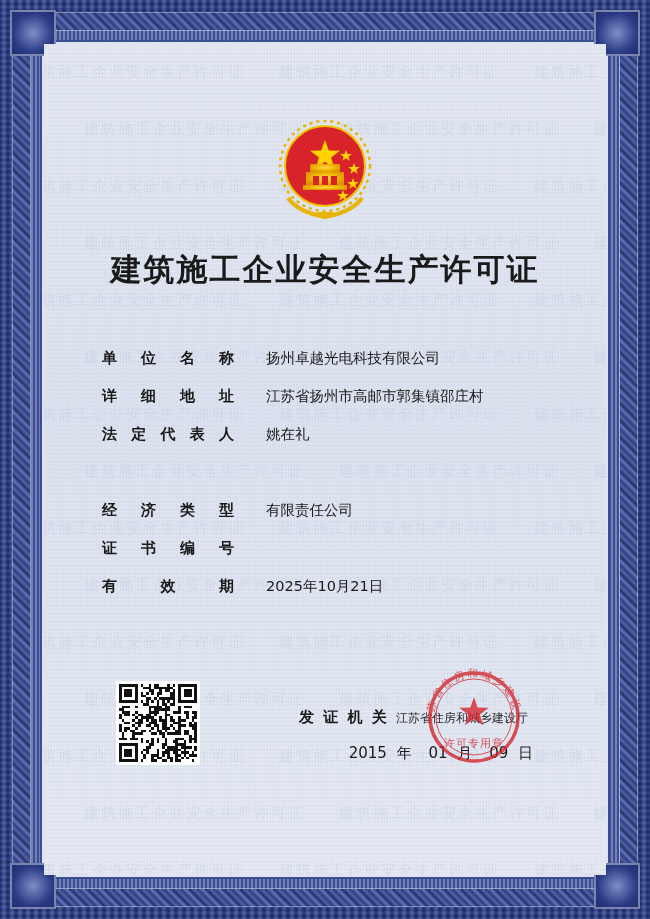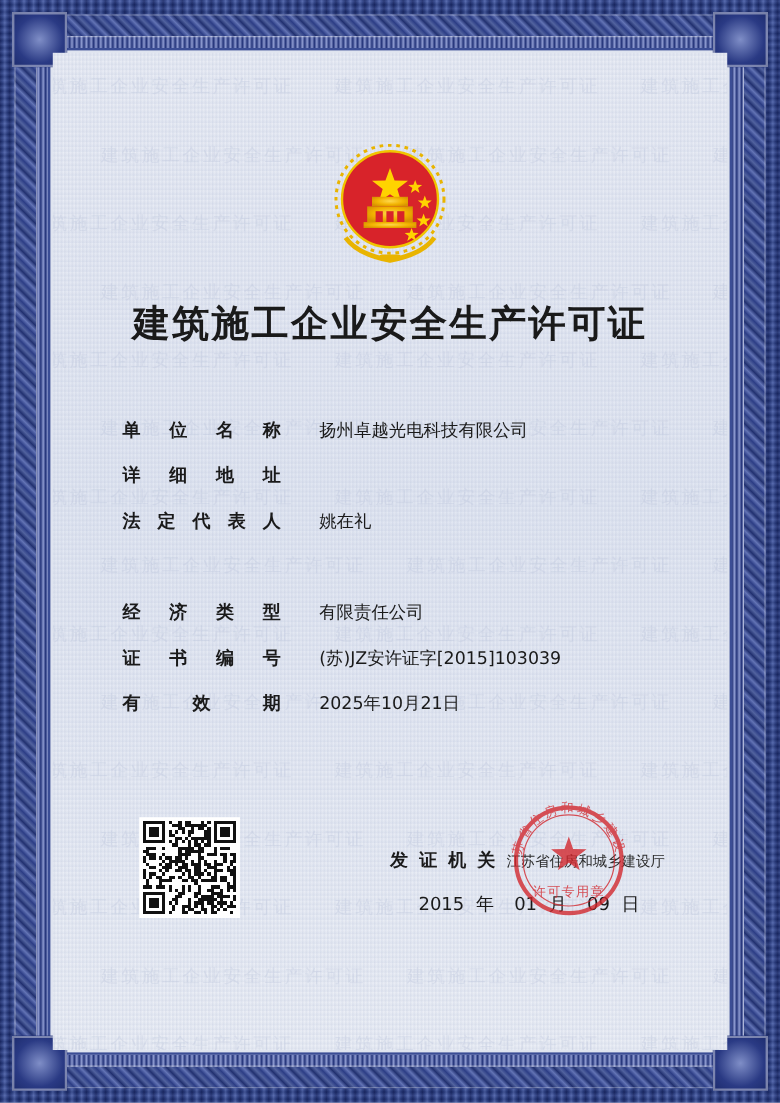--- a/index.html
+++ b/index.html
@@ -177,21 +177,21 @@
     height: 78px;
     background: #fff;
     padding: 3px;
     box-sizing: content-box;
   }
   .qr svg { display: block; }
 
   
   .issuer {
     position: absolute;
-    right: 52px;
+    right: 78px;
     bottom: 148px;
     font-family: "DejaVu Sans", sans-serif;
     font-size: 15px;
     font-weight: bold;
     color: #1a1a1a;
     letter-spacing: 2px;
     white-space: nowrap;
   }
   .issuer-name {
     font-weight: normal;
@@ -303,20 +303,21 @@
           </div>
           <div class="field-value">扬州卓越光电科技有限公司</div>
         </div>
         <div class="field-row">
           <div class="field-label spread">
             <span>详</span>
             <span>细</span>
             <span>地</span>
             <span>址</span>
           </div>
+          <div class="field-value">江苏省扬州市高邮市郭集镇邵庄村</div>
         </div>
         <div class="field-row">
           <div class="field-label spread">
             <span>法</span>
             <span>定</span>
             <span>代</span>
             <span>表</span>
             <span>人</span>
           </div>
           <div class="field-value">姚在礼</div>
@@ -332,21 +333,20 @@
           </div>
           <div class="field-value">有限责任公司</div>
         </div>
         <div class="field-row">
           <div class="field-label spread">
             <span>证</span>
             <span>书</span>
             <span>编</span>
             <span>号</span>
           </div>
-          <div class="field-value">(苏)JZ安许证字[2015]103039</div>
         </div>
         <div class="field-row">
           <div class="field-label spread">
             <span>有</span>
             <span>效</span>
             <span>期</span>
           </div>
           <div class="field-value">2025年10月21日</div>
         </div>
       </div>

